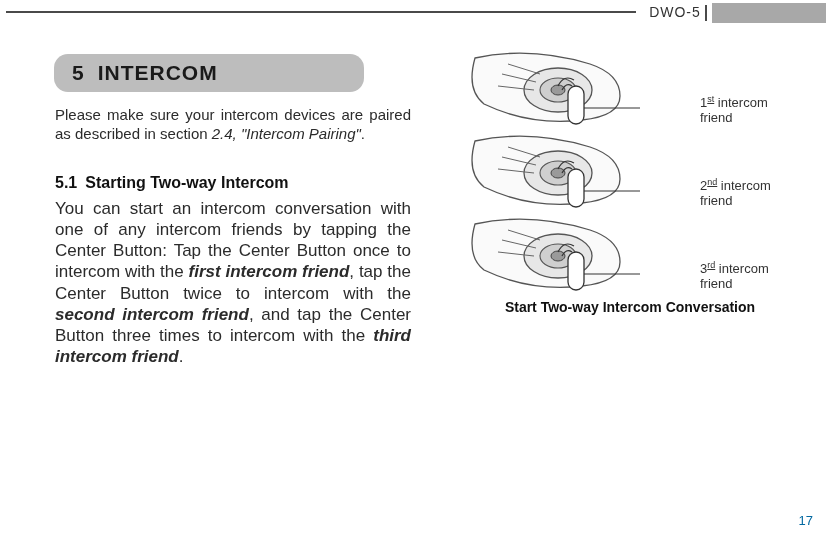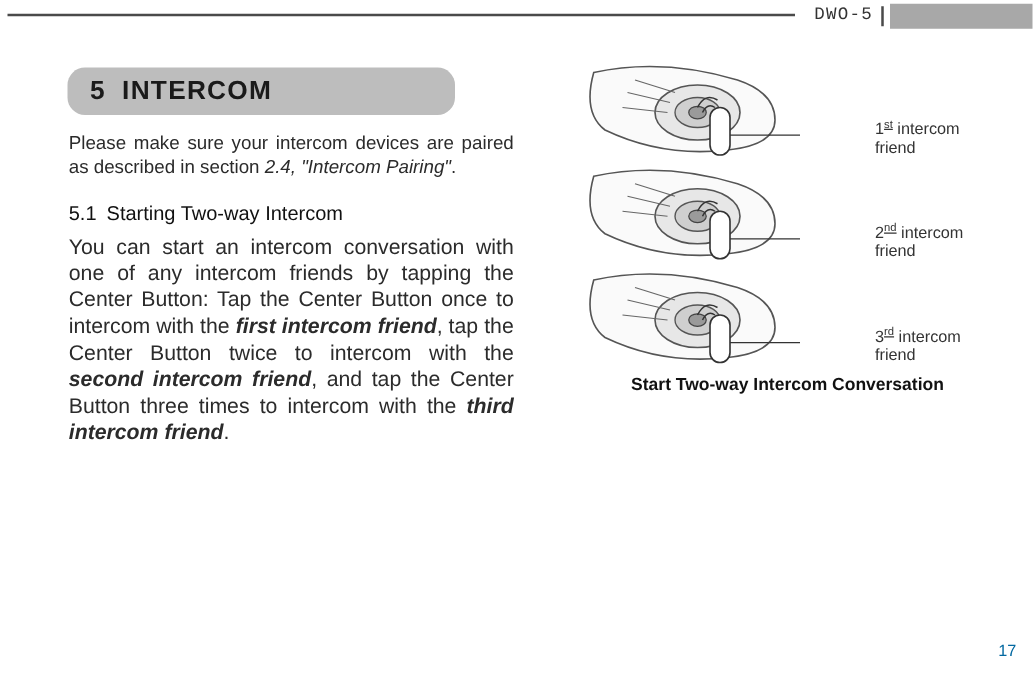--- a/index.html
+++ b/index.html
@@ -9,21 +9,21 @@
   
   .headerbar {
     position: absolute; left: 0; top: 0; width: 827px; height: 24px;
   }
   .header-line-left {
     position: absolute; left: 6px; top: 11px; width: 630px; height: 2px; background: #4a4a4a;
   }
   .header-title-box {
     position: absolute; left: 640px; top: 0; width: 70px; height: 24px;
     display: flex; align-items: center; justify-content: center;
-    color: #333; font-size: 14px; letter-spacing: 1px; font-family: Liberation Mono, monospace;
+    color: #333; font-size: 14px; letter-spacing: 1px;
   }
   .header-right-block {
     position: absolute; left: 712px; top: 3px; width: 114px; height: 20px; background: #a8a8a8;
   }
   .header-right-sep {
     position: absolute; left: 705px; top: 5px; width: 2px; height: 16px; background: #4a4a4a;
   }
 
   
   .chapter-pill {
@@ -48,21 +48,21 @@
     position: absolute; left: 55px; top: 106px; width: 356px;
     color: #2b2b2b;
   }
   .intro {
     font-size: 15px; line-height: 1.25;
     text-align: justify;
   }
   .intro .ital { font-style: italic; }
 
   .subhead {
-    margin-top: 19px; font-weight: normal; font-size: 16px; color: #111;
+    margin-top: 30px; font-weight: bold; font-size: 16px; color: #111;
     font-family: Arial, sans-serif;
   }
   .sub-num { margin-right: 8px; }
 
   .body {
     margin-top: 6px; font-size: 17px; line-height: 1.25; text-align: justify;
   }
   .body .bi { font-weight: bold; font-style: italic; }
 
   

